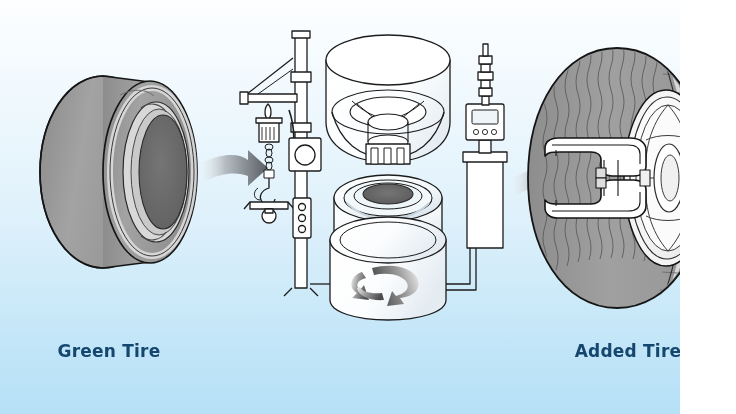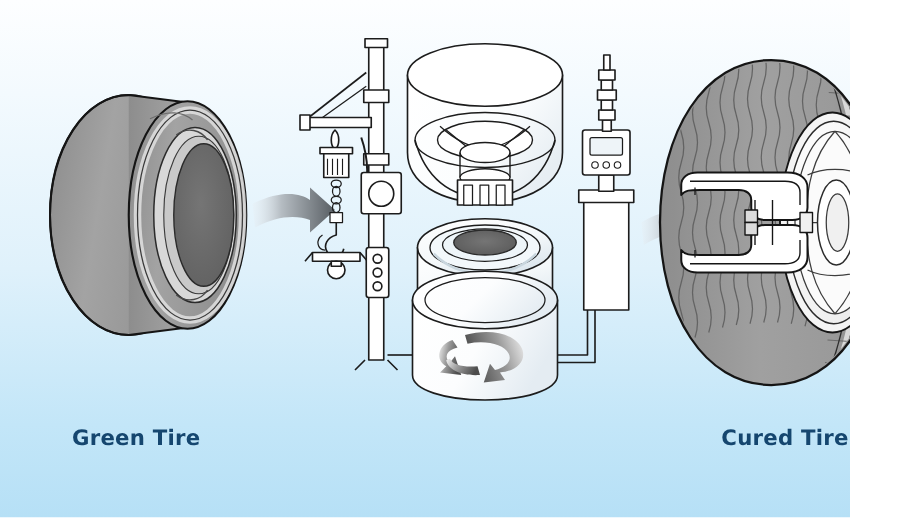--- a/index.html
+++ b/index.html
@@ -340,16 +340,16 @@
       </g>
     </g>
   </svg>
 
   <div class="caption" id="cap-green">
     <span class="cap-line">Green Tire</span>
   </div>
 
 
   <div class="caption" id="cap-cured">
-    <span class="cap-line">Cured Tire</span>
+    <span class="cap-line">Added Tire</span>
   </div>
 
 </div>
 
 </body></html>

